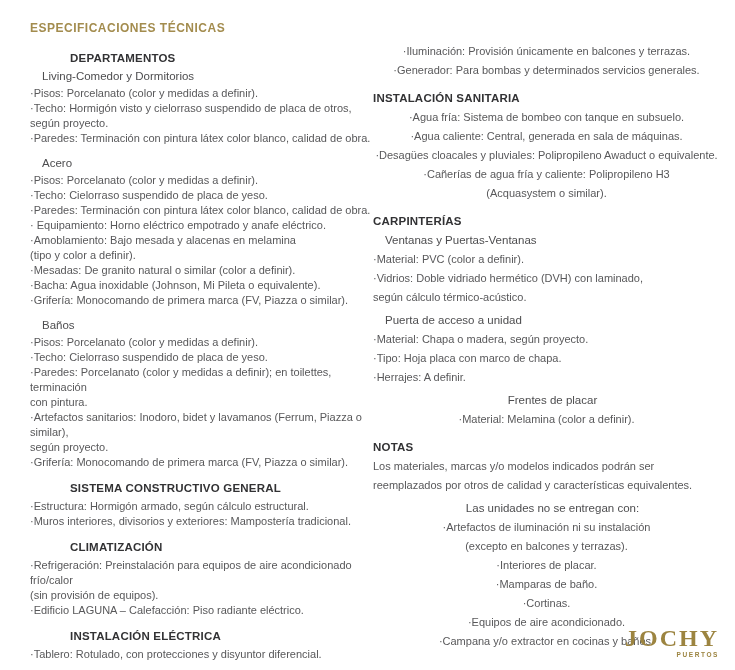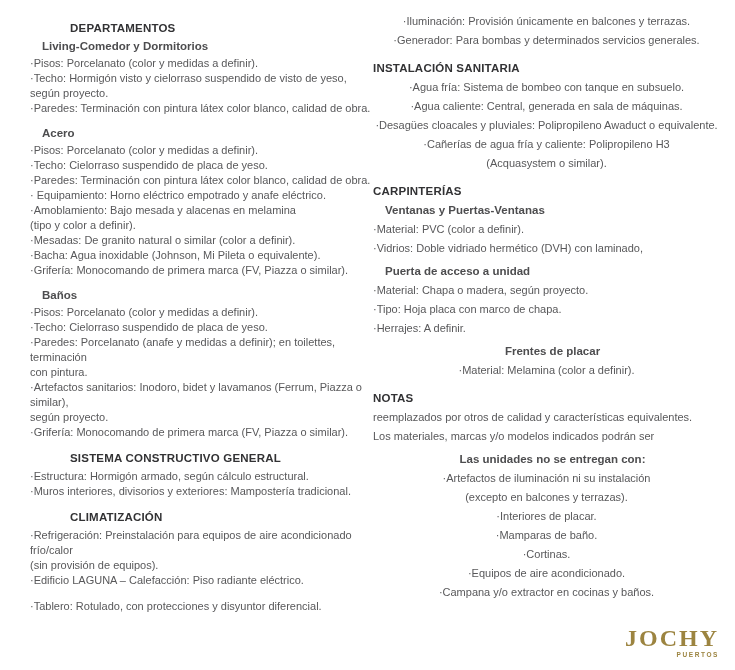--- a/index.html
+++ b/index.html
@@ -20,21 +20,21 @@
     margin:0 0 16px 0;
   }
   .cols{display:flex;align-items:flex-start;}
   .col-left{flex:0 0 343px;width:343px;}
   .col-right{flex:1;margin-top:-9px;}
   .section{margin-bottom:11px;}
   .heading{
     font-size:11.5px;font-weight:bold;color:#323234;letter-spacing:.2px;
   }
   .subheading{
-    font-size:11.5px;font-weight:bold;color:#4d4d4f;padding-left:12px;
+    font-size:11.5px;font-weight:normal;color:#4d4d4f;padding-left:12px;
   }
   .line{font-size:11px;color:#58585a;}
   .col-left .heading{line-height:15px;margin:0 0 3px 0;padding-left:40px;}
   .col-left .subheading{line-height:15px;margin:0 0 2px 0;}
   .col-left .line{line-height:15px;}
   .col-left .group{margin-bottom:10px;}
   .col-left .group:last-child{margin-bottom:0;}
   .col-right .heading{line-height:19px;}
   .col-right .subheading{line-height:19px;}
   .col-right .line{line-height:19px;}
@@ -49,48 +49,49 @@
     font-weight:bold;font-size:24px;line-height:24px;letter-spacing:2px;
   }
   .logo-sub{
     font-size:6.5px;font-weight:bold;letter-spacing:1.6px;margin-top:1px;
   }
 </style>
 </head>
 <body>
 
 <div class="page">
+  <h1 class="title">ESPECIFICACIONES TÉCNICAS</h1>
   <div class="cols">
     <div class="col col-left" id="col-left">
         <div class="section">
           <div class="heading">DEPARTAMENTOS</div>
           <div class="group">
             <div class="subheading">Living-Comedor y Dormitorios</div>
             <div class="line">·Pisos: Porcelanato (color y medidas a definir).</div>
-            <div class="line">·Techo: Hormigón visto y cielorraso suspendido de visto de yeso,</div>
+            <div class="line">·Techo: Hormigón visto y cielorraso suspendido de placa de otros,</div>
             <div class="line">según proyecto.</div>
             <div class="line">·Paredes: Terminación con pintura látex color blanco, calidad de obra.</div>
           </div>
           <div class="group">
             <div class="subheading">Acero</div>
             <div class="line">·Pisos: Porcelanato (color y medidas a definir).</div>
             <div class="line">·Techo: Cielorraso suspendido de placa de yeso.</div>
             <div class="line">·Paredes: Terminación con pintura látex color blanco, calidad de obra.</div>
             <div class="line">· Equipamiento: Horno eléctrico empotrado y anafe eléctrico.</div>
             <div class="line">·Amoblamiento: Bajo mesada y alacenas en melamina</div>
             <div class="line">(tipo y color a definir).</div>
             <div class="line">·Mesadas: De granito natural o similar (color a definir).</div>
             <div class="line">·Bacha: Agua inoxidable (Johnson, Mi Pileta o equivalente).</div>
             <div class="line">·Grifería: Monocomando de primera marca (FV, Piazza o similar).</div>
           </div>
           <div class="group">
             <div class="subheading">Baños</div>
             <div class="line">·Pisos: Porcelanato (color y medidas a definir).</div>
             <div class="line">·Techo: Cielorraso suspendido de placa de yeso.</div>
-            <div class="line">·Paredes: Porcelanato (anafe y medidas a definir); en toilettes, terminación</div>
+            <div class="line">·Paredes: Porcelanato (color y medidas a definir); en toilettes, terminación</div>
             <div class="line">con pintura.</div>
             <div class="line">·Artefactos sanitarios: Inodoro, bidet y lavamanos (Ferrum, Piazza o similar),</div>
             <div class="line">según proyecto.</div>
             <div class="line">·Grifería: Monocomando de primera marca (FV, Piazza o similar).</div>
           </div>
         </div>
         <div class="section">
           <div class="heading">SISTEMA CONSTRUCTIVO GENERAL</div>
           <div class="group">
             <div class="line">·Estructura: Hormigón armado, según cálculo estructural.</div>
@@ -99,20 +100,21 @@
         </div>
         <div class="section">
           <div class="heading">CLIMATIZACIÓN</div>
           <div class="group">
             <div class="line">·Refrigeración: Preinstalación para equipos de aire acondicionado frío/calor</div>
             <div class="line">(sin provisión de equipos).</div>
             <div class="line">·Edificio LAGUNA – Calefacción: Piso radiante eléctrico.</div>
           </div>
         </div>
         <div class="section">
+          <div class="heading">INSTALACIÓN ELÉCTRICA</div>
           <div class="group">
             <div class="line">·Tablero: Rotulado, con protecciones y disyuntor diferencial.</div>
           </div>
         </div>
       </div>
     <div class="col col-right" id="col-right">
         <div class="section">
           <div class="group">
             <div class="line">·Iluminación: Provisión únicamente en balcones y terrazas.</div>
             <div class="line">·Generador: Para bombas y determinados servicios generales.</div>
@@ -127,37 +129,38 @@
             <div class="line">·Cañerías de agua fría y caliente: Polipropileno H3</div>
             <div class="line">(Acquasystem o similar).</div>
           </div>
         </div>
         <div class="section">
           <div class="heading">CARPINTERÍAS</div>
           <div class="group">
             <div class="subheading">Ventanas y Puertas-Ventanas</div>
             <div class="line">·Material: PVC (color a definir).</div>
             <div class="line">·Vidrios: Doble vidriado hermético (DVH) con laminado,</div>
+            <div class="line">según cálculo térmico-acústico.</div>
           </div>
           <div class="group">
             <div class="subheading">Puerta de acceso a unidad</div>
             <div class="line">·Material: Chapa o madera, según proyecto.</div>
             <div class="line">·Tipo: Hoja placa con marco de chapa.</div>
             <div class="line">·Herrajes: A definir.</div>
           </div>
           <div class="group">
             <div class="subheading">Frentes de placar</div>
             <div class="line">·Material: Melamina (color a definir).</div>
           </div>
         </div>
         <div class="section">
           <div class="heading">NOTAS</div>
           <div class="group">
+            <div class="line">Los materiales, marcas y/o modelos indicados podrán ser</div>
             <div class="line">reemplazados por otros de calidad y características equivalentes.</div>
-            <div class="line">Los materiales, marcas y/o modelos indicados podrán ser</div>
           </div>
           <div class="group">
             <div class="subheading">Las unidades no se entregan con:</div>
             <div class="line">·Artefactos de iluminación ni su instalación</div>
             <div class="line">(excepto en balcones y terrazas).</div>
             <div class="line">·Interiores de placar.</div>
             <div class="line">·Mamparas de baño.</div>
             <div class="line">·Cortinas.</div>
             <div class="line">·Equipos de aire acondicionado.</div>
             <div class="line">·Campana y/o extractor en cocinas y baños.</div>

